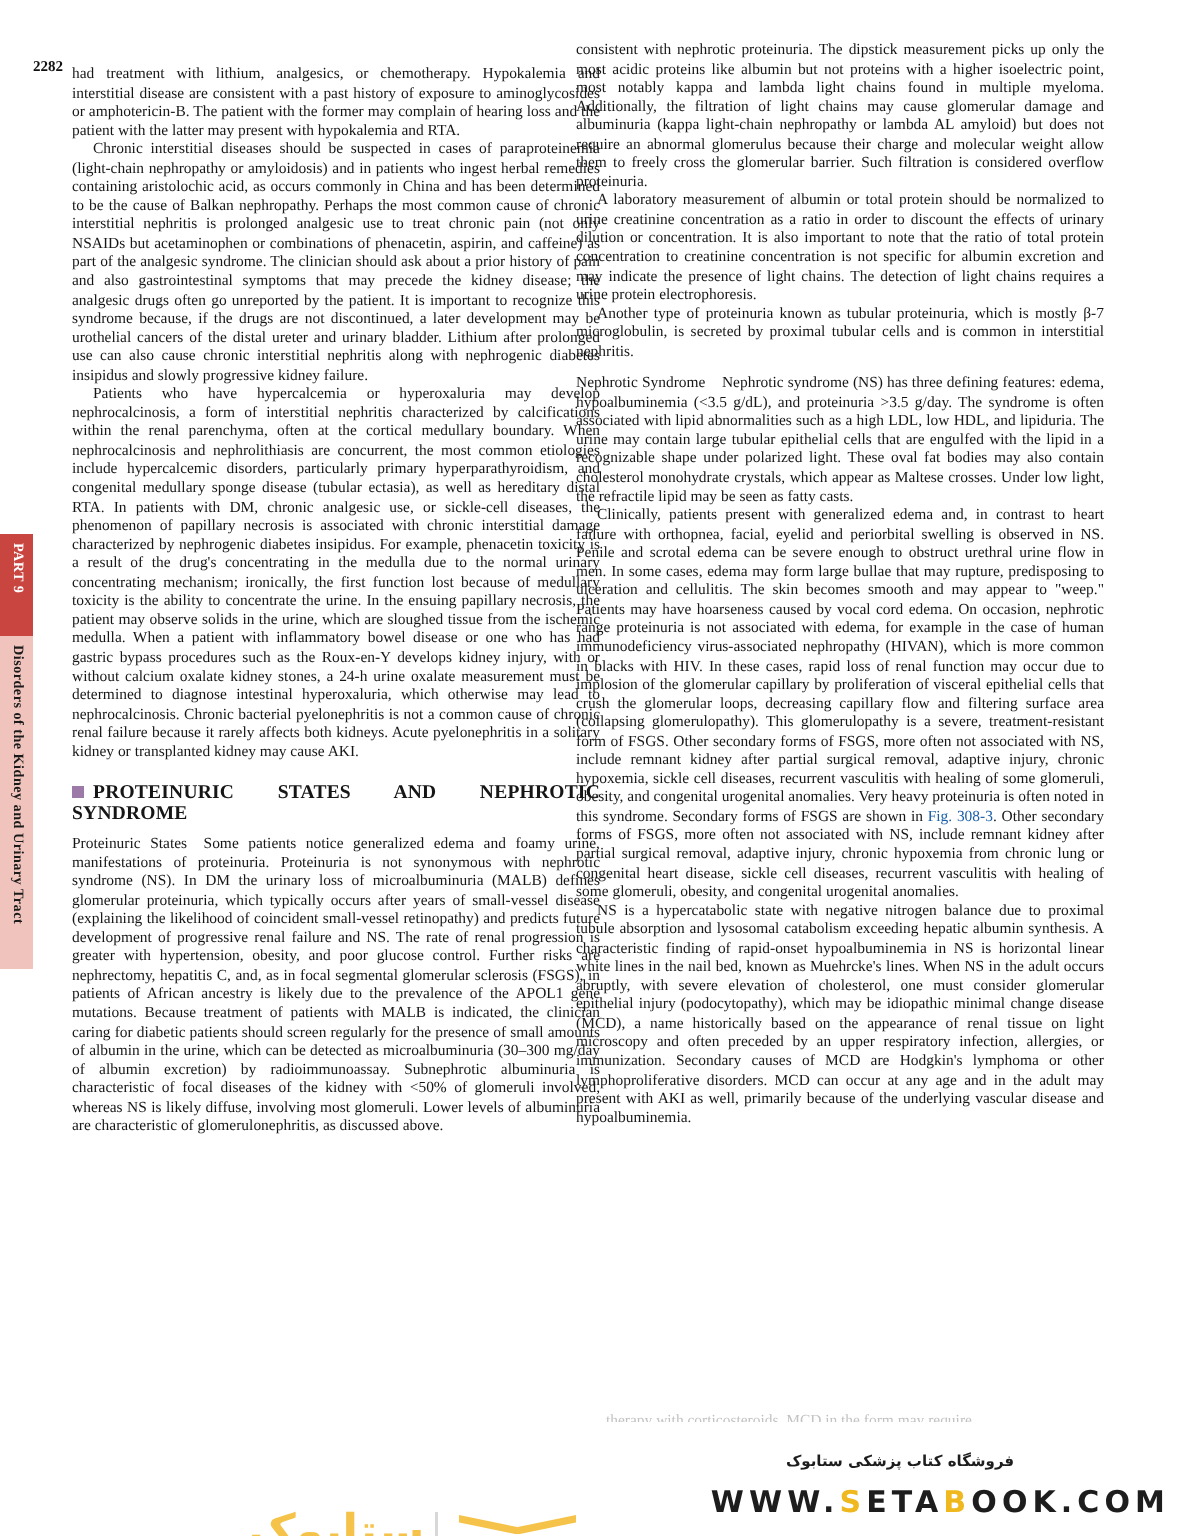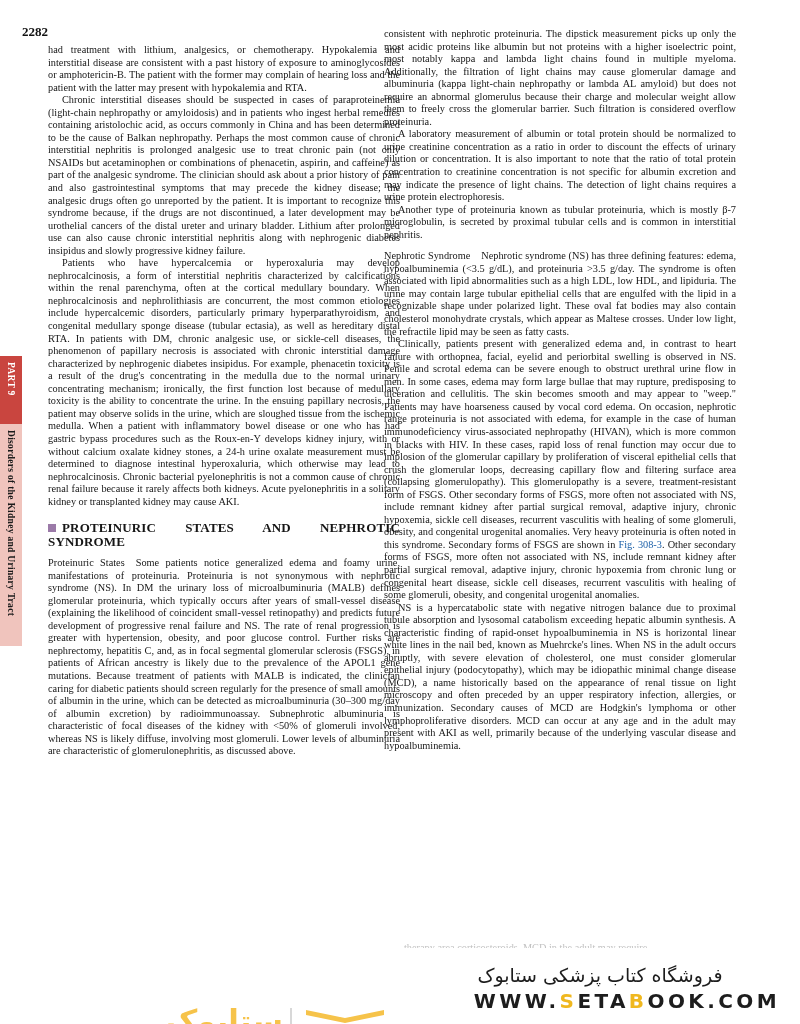--- a/index.html
+++ b/index.html
@@ -66,22 +66,22 @@
     left: 16px;
     top: 6px;
     font-size: 9.5px;
     color: #1a1a1a;
   }
 
   
   #page-number {
     position: absolute;
     left: 22px;
-    top: 24px;
-    font-size: 13px;
+    top: 39px;
+    font-size: 10px;
     font-weight: bold;
     font-family: "Liberation Serif", serif;
     color: #111;
   }
 
   .column {
     position: absolute;
     top: 28px;
     width: 352px;
     font-size: 10.3px;
@@ -218,23 +218,24 @@
   #footer-right {
     position: absolute;
     left: 420px;
     top: 4px;
     width: 360px;
     text-align: center;
   }
   .fa-tagline {
     direction: rtl;
     font-family: "DejaVu Sans", sans-serif;
-    font-size: 19px;
+    font-size: 10px;
     color: #1d1d1d;
     line-height: 22px;
+    font-weight: bold;
   }
   .url {
     margin-top: 3px;
     font-family: "DejaVu Sans", sans-serif;
     font-size: 20px;
     font-weight: bold;
     letter-spacing: 3.4px;
     color: #1d1d1d;
     text-align: right;
   }
@@ -286,21 +287,21 @@
     <div class="spacer-sm"></div>
 
     <p class="para noindent"><span class="run-in">Nephrotic Syndrome</span><span class="run-in-gap"></span><span>Nephrotic syndrome (NS) has three defining features: edema, hypoalbuminemia (&lt;3.5 g/dL), and proteinuria &gt;3.5 g/day. The syndrome is often associated with lipid abnormalities such as a high LDL, low HDL, and lipiduria. The urine may contain large tubular epithelial cells that are engulfed with the lipid in a recognizable shape under polarized light. These oval fat bodies may also contain cholesterol monohydrate crystals, which appear as Maltese crosses. Under low light, the refractile lipid may be seen as fatty casts.</span></p>
 
     <p class="para"><span>Clinically, patients present with generalized edema and, in contrast to heart failure with orthopnea, facial, eyelid and periorbital swelling is observed in NS. Penile and scrotal edema can be severe enough to obstruct urethral urine flow in men. In some cases, edema may form large bullae that may rupture, predisposing to ulceration and cellulitis. The skin becomes smooth and may appear to "weep." Patients may have hoarseness caused by vocal cord edema. On occasion, nephrotic range proteinuria is not associated with edema, for example in the case of human immunodeficiency virus-associated nephropathy (HIVAN), which is more common in blacks with HIV. In these cases, rapid loss of renal function may occur due to implosion of the glomerular capillary by proliferation of visceral epithelial cells that crush the glomerular loops, decreasing capillary flow and filtering surface area (collapsing glomerulopathy). This glomerulopathy is a severe, treatment-resistant form of FSGS. Other secondary forms of FSGS, more often not associated with NS, include remnant kidney after partial surgical removal, adaptive injury, chronic hypoxemia, sickle cell diseases, recurrent vasculitis with healing of some glomeruli, obesity, and congenital urogenital anomalies. Very heavy proteinuria is often noted in this syndrome. Secondary forms of FSGS are shown in </span><span class="link">Fig. 308-3</span><span>. Other secondary forms of FSGS, more often not associated with NS, include remnant kidney after partial surgical removal, adaptive injury, chronic hypoxemia from chronic lung or congenital heart disease, sickle cell diseases, recurrent vasculitis with healing of some glomeruli, obesity, and congenital urogenital anomalies.</span></p>
 
     <p class="para">NS is a hypercatabolic state with negative nitrogen balance due to proximal tubule absorption and lysosomal catabolism exceeding hepatic albumin synthesis. A characteristic finding of rapid-onset hypoalbuminemia in NS is horizontal linear white lines in the nail bed, known as Muehrcke's lines. When NS in the adult occurs abruptly, with severe elevation of cholesterol, one must consider glomerular epithelial injury (podocytopathy), which may be idiopathic minimal change disease (MCD), a name historically based on the appearance of renal tissue on light microscopy and often preceded by an upper respiratory infection, allergies, or immunization. Secondary causes of MCD are Hodgkin's lymphoma or other lymphoproliferative disorders. MCD can occur at any age and in the adult may present with AKI as well, primarily because of the underlying vascular disease and hypoalbuminemia.</p>
   </div>
 
   <div class="clipped-line" style="left:404px; top:942px;">
-    <span>therapy area corticosteroids. MCD in the adult may require</span>
+    <span>therapy with corticosteroids. MCD in the form may require</span>
   </div>
 
 </div>
 
 <div id="footer">
 
   <div id="footer-left">
     <div class="persian-logo">ستابوک</div>
     <div class="persian-logo-sub">فروشگاه اینترنتی کتاب</div>
     <div class="logo-divider"></div>

